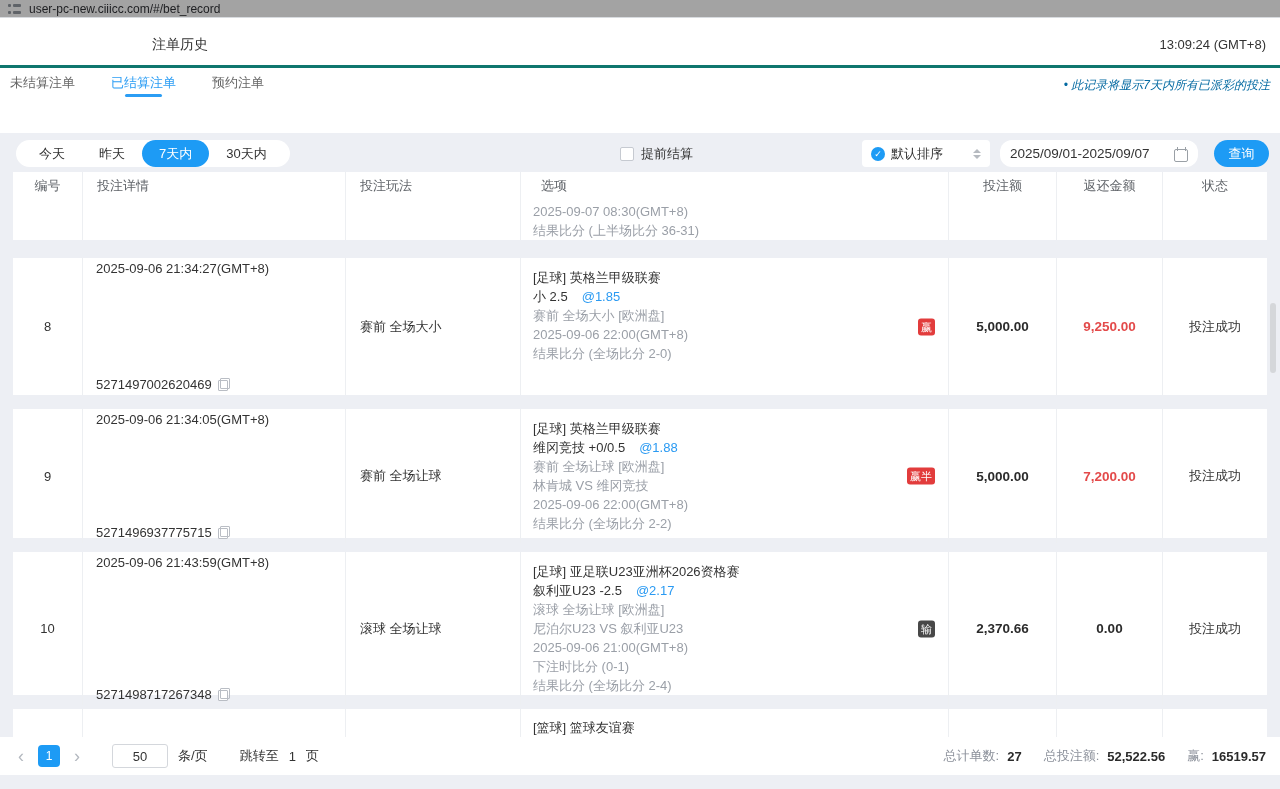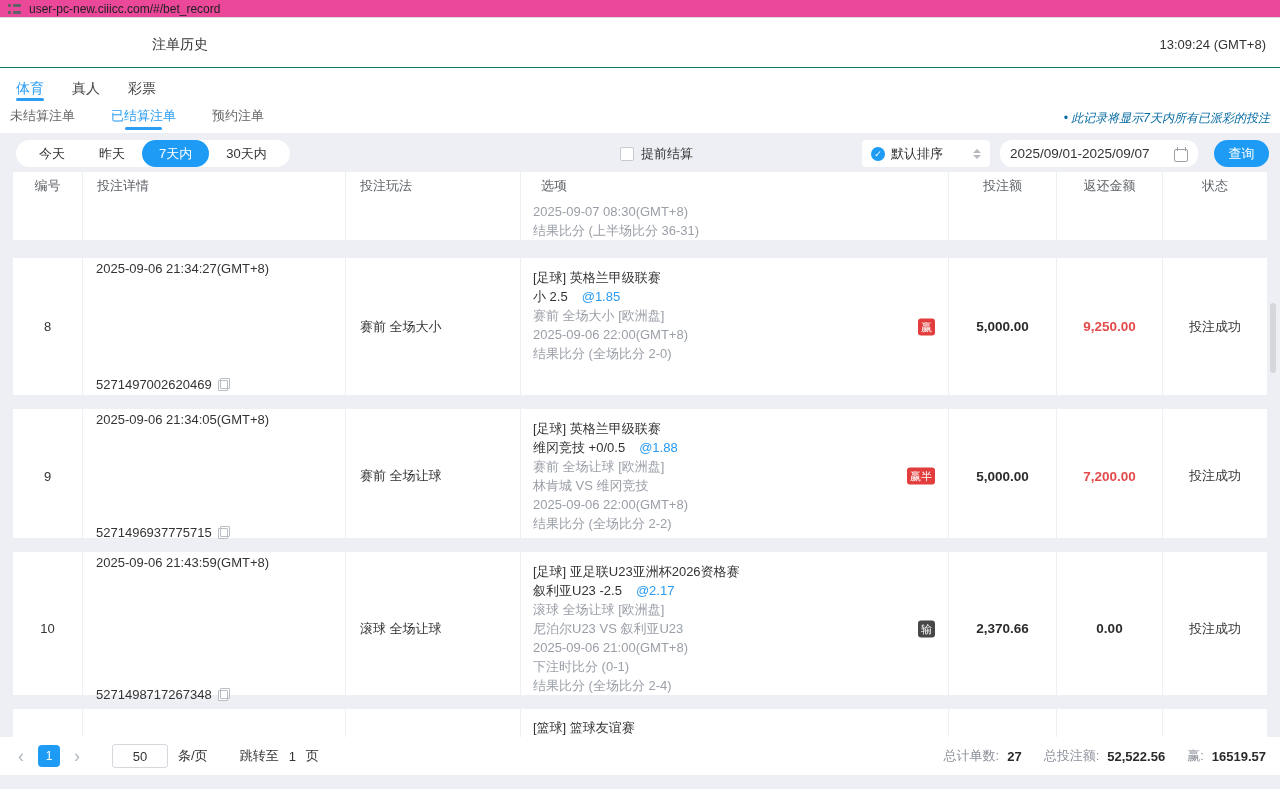--- a/index.html
+++ b/index.html
@@ -1,30 +1,30 @@
 <!DOCTYPE html>
 <html><head>
 <meta charset="utf-8">
 <style>
   * { margin:0; padding:0; box-sizing:border-box; }
   html,body { width:1280px; height:789px; }
   body { font-family:"Liberation Sans","DejaVu Sans",sans-serif; background:#edeff4; color:#333; overflow:hidden; }
   .page { position:relative; width:1280px; height:789px; }
 
   
-  .urlbar { position:absolute; top:0; left:0; width:1280px; height:18px; background:#ec4899; border-bottom:1px solid #d8dbdf; display:flex; align-items:center; padding:0 8px; gap:8px; }
+  .urlbar { position:absolute; top:0; left:0; width:1280px; height:18px; background:#a3a3a3; border-bottom:1px solid #d8dbdf; display:flex; align-items:center; padding:0 8px; gap:8px; }
   .urlbar .url { font-size:12px; color:#202124; }
   .tabs-ico { width:13px; height:10px; display:flex; flex-direction:column; justify-content:space-between; }
   .tabs-ico i { display:block; height:3px; position:relative; }
   .tabs-ico i::before { content:""; position:absolute; left:0; top:0; width:3px; height:3px; background:#5f6368; border-radius:1px; }
   .tabs-ico i::after { content:""; position:absolute; left:5px; top:0; width:8px; height:3px; background:#5f6368; border-radius:1px; }
 
   
   .toppanel { position:absolute; top:18px; left:0; width:1280px; height:115px; background:#fff; }
-  .pagehead { position:relative; height:50px; border-bottom:1px solid #0f766e; }
+  .pagehead { position:relative; height:50px; border-bottom:3px solid #0f766e; }
   .pagehead .title { position:absolute; left:152px; top:18px; font-size:14px; color:#333; }
   .pagehead .clock { position:absolute; right:14px; top:19px; font-size:13px; color:#333; }
   .maintabs { display:flex; gap:28px; padding:12px 0 0 16px; height:33px; }
   .maintab { font-size:14px; color:#444; position:relative; padding-bottom:8px; cursor:pointer; }
   .maintab.active { color:#2b9df4; }
   .maintab.active::after { content:""; position:absolute; left:0; right:0; bottom:0; height:3px; border-radius:2px; background:#2b9df4; }
   .subtabs { display:flex; gap:36px; padding:6px 0 0 10px; height:31px; position:relative; }
   .subtab { font-size:13px; color:#666; position:relative; padding-bottom:9px; cursor:pointer; }
   .subtab.active { color:#2b9df4; }
   .subtab.active::after { content:""; position:absolute; left:14px; right:14px; bottom:2px; height:3px; border-radius:2px; background:#2b9df4; }
@@ -109,25 +109,20 @@
         <i></i>
       </span>
     <span class="url">user-pc-new.ciiicc.com/#/bet_record</span>
   </div>
 
   <div class="toppanel">
     <div class="pagehead">
       <span class="title">注单历史</span>
       <span class="clock">13:09:24 (GMT+8)</span>
     </div>
-    <div class="maintabs">
-      <span class="maintab active">体育</span>
-      <span class="maintab">真人</span>
-      <span class="maintab">彩票</span>
-    </div>
     <div class="subtabs">
       <span class="subtab">未结算注单</span>
       <span class="subtab active">已结算注单</span>
       <span class="subtab">预约注单</span>
       <span class="notice">• 此记录将显示7天内所有已派彩的投注</span>
     </div>
   </div>
 
   <div class="filterbar">
     <div class="quickwrap">

